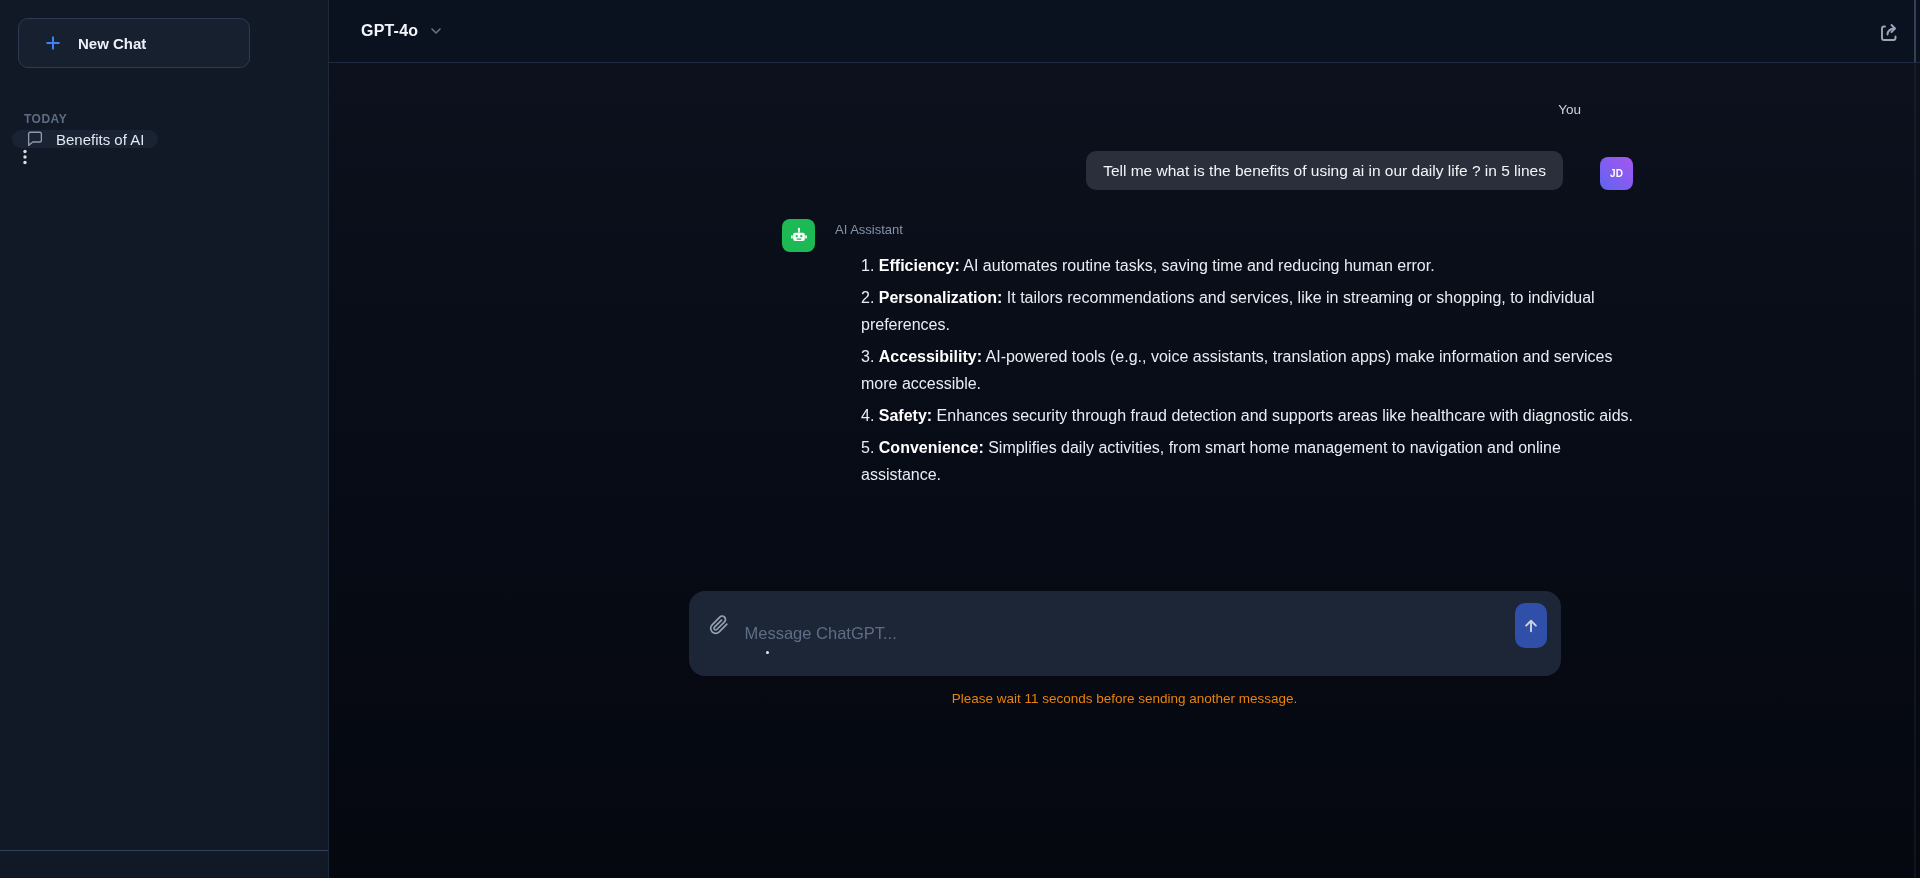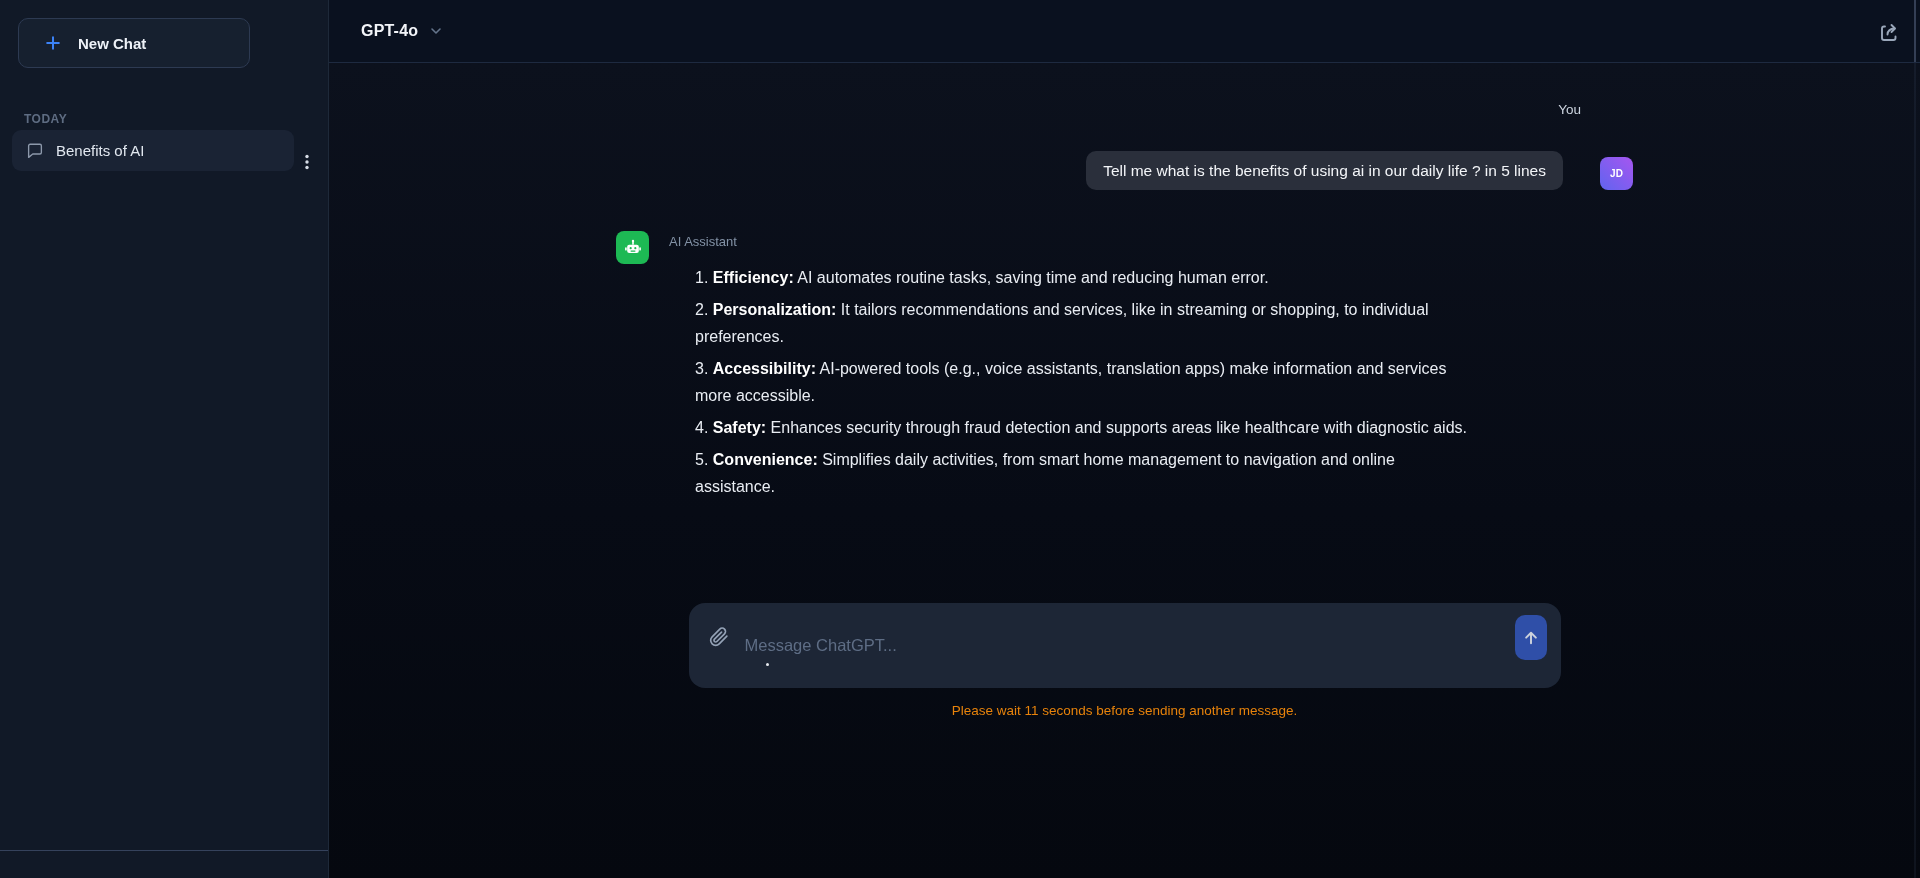--- a/index.html
+++ b/index.html
@@ -11,21 +11,21 @@
   
   .sidebar { flex:none; width:329px; height:100%; background:#111927;
              border-right:1px solid #1e2939; position:relative; }
   .new-chat { position:absolute; left:18px; top:18px; width:232px; height:50px;
               border:1px solid #2d3a52; border-radius:10px; background:#16202f;
               display:flex; align-items:center; gap:15px; padding-left:24px; cursor:pointer; }
   .new-chat-label { color:#eef2f8; font-weight:bold; font-size:15px; }
   .section-label { position:absolute; left:24px; top:112px; color:#5e6c82;
                    font-size:12px; font-weight:bold; letter-spacing:.5px; }
   .chat-row { position:absolute; left:12px; top:130px; right:8px;
-              display:flex; align-items:flex-end; }
+              display:flex; align-items:flex-start;flex-direction:column; }
   .chat-item { flex:1; height:41px; background:#1a2334; border-radius:9px;
                display:flex; align-items:center; gap:12px; padding:0 14px; cursor:pointer; }
   .chat-item-title { color:#e2e8f0; font-size:15px; }
   .kebab { width:26px; display:flex; justify-content:center; cursor:pointer; }
   .sidebar-footer { position:absolute; left:0; right:0; bottom:0; height:28px;
                     border-top:1px solid #35425c; }
 
   
   .main { flex:1; display:flex; flex-direction:column; position:relative; }
   .topbar { flex:none; height:63px; background:#0a111f; border-bottom:1px solid #1e2a40;
@@ -48,21 +48,21 @@
   .user-msg-row { display:flex; align-items:flex-end; gap:37px; }
   .user-bubble { height:39px; display:flex; align-items:center; padding:0 17px;
                  background:#2a2f3b; border-radius:10px; color:#f3f5f8;
                  font-size:15.5px; white-space:nowrap; }
   .user-avatar { width:33px; height:33px; border-radius:8px;
                  background:linear-gradient(45deg,#6064ef,#a656f0);
                  color:#fff; font-weight:bold; font-size:10px;
                  display:flex; align-items:center; justify-content:center;margin-top:40px; }
 
   
-  .assistant-block { margin-top:41px; display:flex; gap:20px; align-items:flex-start; }
+  .assistant-block { margin-top:29px; display:flex; gap:20px; align-items:flex-start;justify-content:flex-end; }
   .assistant-icon { flex:none; width:33px; height:33px; border-radius:8px; background:#1db954;
                     display:flex; align-items:center; justify-content:center; }
   .assistant-label { color:#8392a6; font-size:13px; padding-top:3px; }
   .assistant-list { margin-top:15px; margin-left:26px; width:772px;
                     color:#e9edf3; font-size:16px; line-height:27px; }
   .point { margin-bottom:5px; }
   .point-title { font-weight:bold; color:#ffffff; }
 
   
   .composer { position:relative; width:872px; height:85px; margin:98px auto 0;

